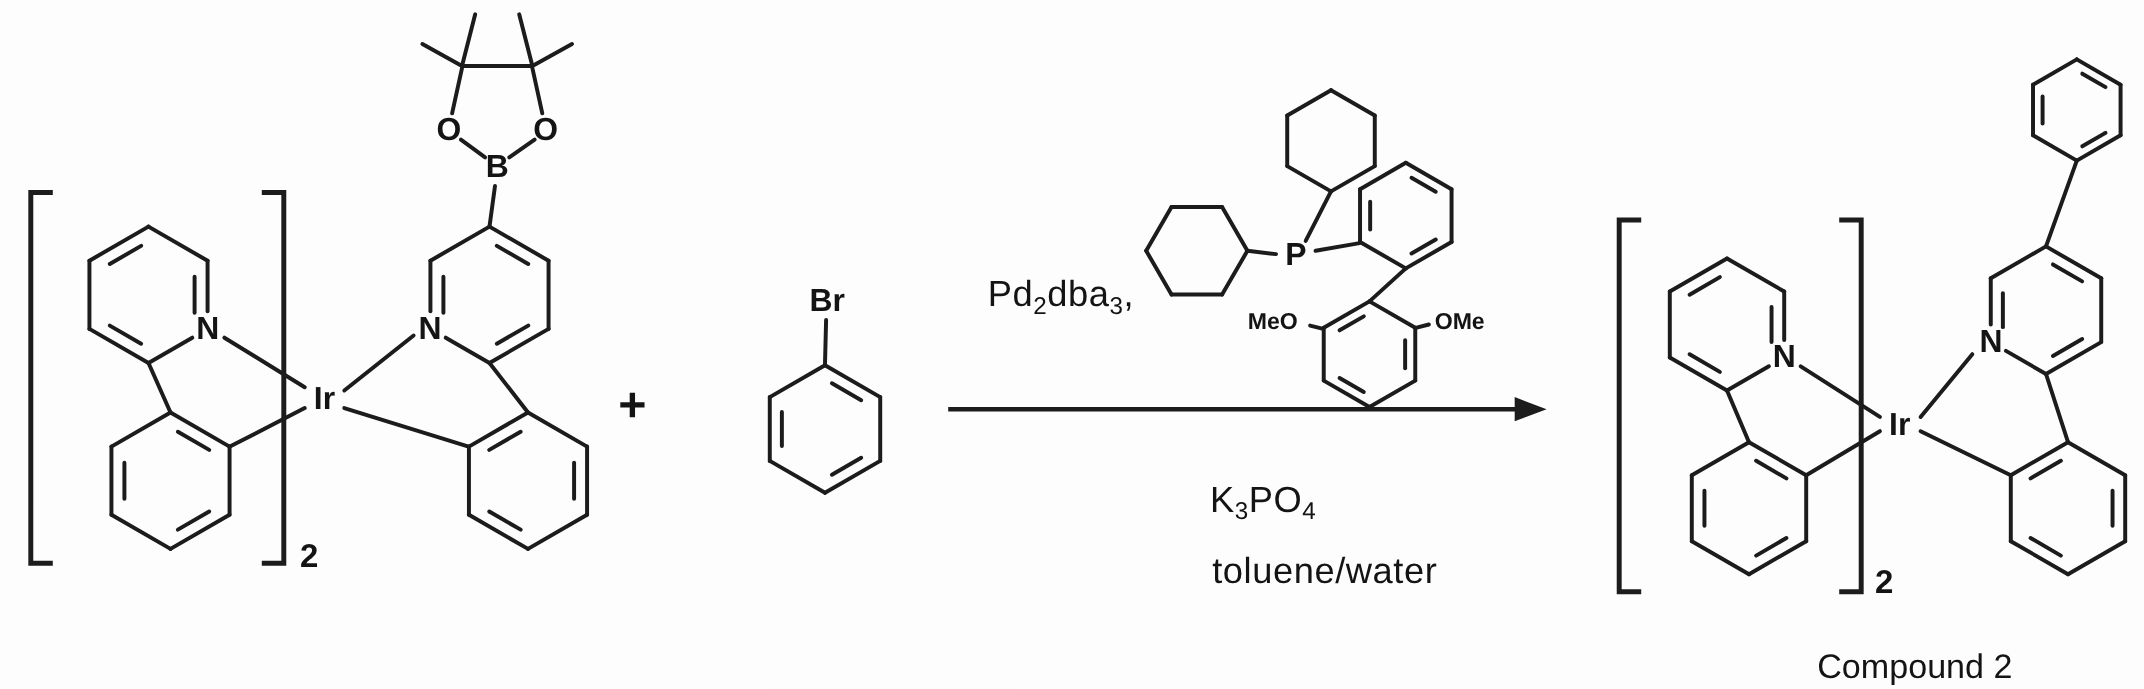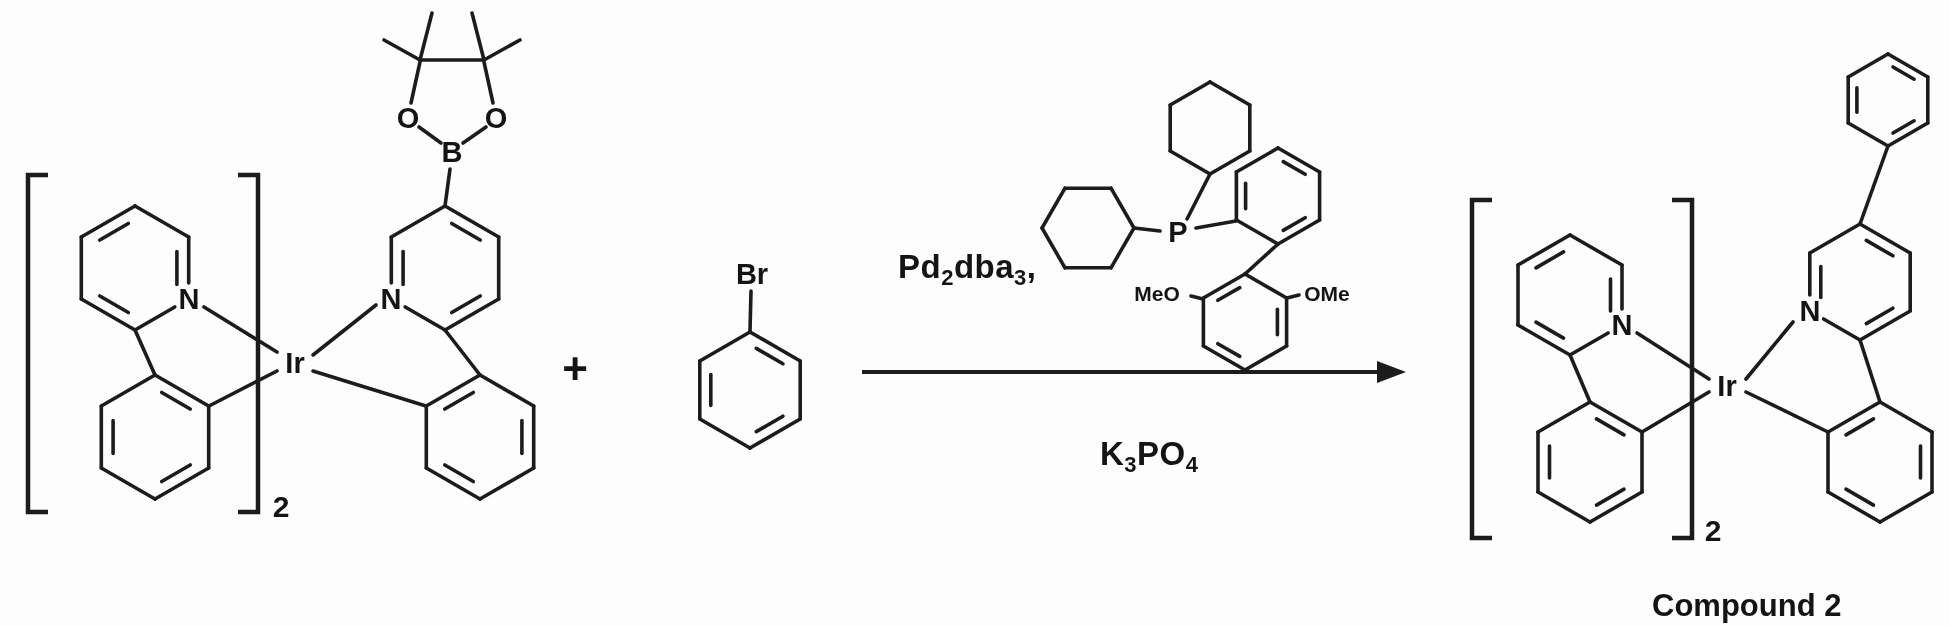--- a/index.html
+++ b/index.html
@@ -8,23 +8,23 @@
   svg{position:absolute;left:0;top:0;}
   .bond{stroke:#1c1c1c;stroke-width:3.6;stroke-linecap:round;fill:none;}
   .bracket{stroke:#1c1c1c;stroke-width:4.5;fill:none;}
   .arrow-line{stroke:#1c1c1c;stroke-width:4;fill:none;}
   .arrow-head{fill:#1c1c1c;stroke:none;}
   text{fill:#141414;dominant-baseline:central;}
   .atom{font:700 29px "Liberation Sans",sans-serif;text-anchor:middle;}
   .atom-sm{font:700 21px "Liberation Sans",sans-serif;text-anchor:middle;}
   .sub2{font:700 30px "Liberation Sans",sans-serif;text-anchor:middle;}
   .plus{font:600 44px "Liberation Sans",sans-serif;text-anchor:middle;}
-  .cond{position:absolute;font-size:33px;font-weight:700;letter-spacing:.5px;color:#141414;}
+  .cond{position:absolute;font-size:33px;font-weight:400;letter-spacing:.5px;color:#141414;}
   .cond .sub{font-size:22px;vertical-align:-7px;}
-  .caption{position:absolute;font-size:31px;font-weight:700;color:#141414;}
+  .caption{position:absolute;font-size:31px;font-weight:400;color:#141414;}
 </style>
 </head>
 <body>
 
 <div class="canvas">
 
   <svg width="1949" height="626" viewBox="0 0 1949 626">
 
     <g id="g-left-complex">
       <path class="bracket" d="M 48 175 L 28 175 L 28 512 L 48 512"></path>
@@ -248,16 +248,17 @@
   </svg>
 
   <div class="cond" style="left:898px;top:248px;">
     <span>Pd</span><span class="sub">2</span><span>dba</span><span class="sub">3</span><span>,</span>
   </div>
 
   <div class="cond" style="left:1100px;top:435px;">
     <span>K</span><span class="sub">3</span><span>PO</span><span class="sub">4</span>
   </div>
 
+  <div class="cond" style="left:1102px;top:500px;font-weight:500;">toluene/water</div>
 
   <div class="caption" style="left:1652px;top:588px;">Compound 2</div>
 
 </div>
 
 </body></html>

